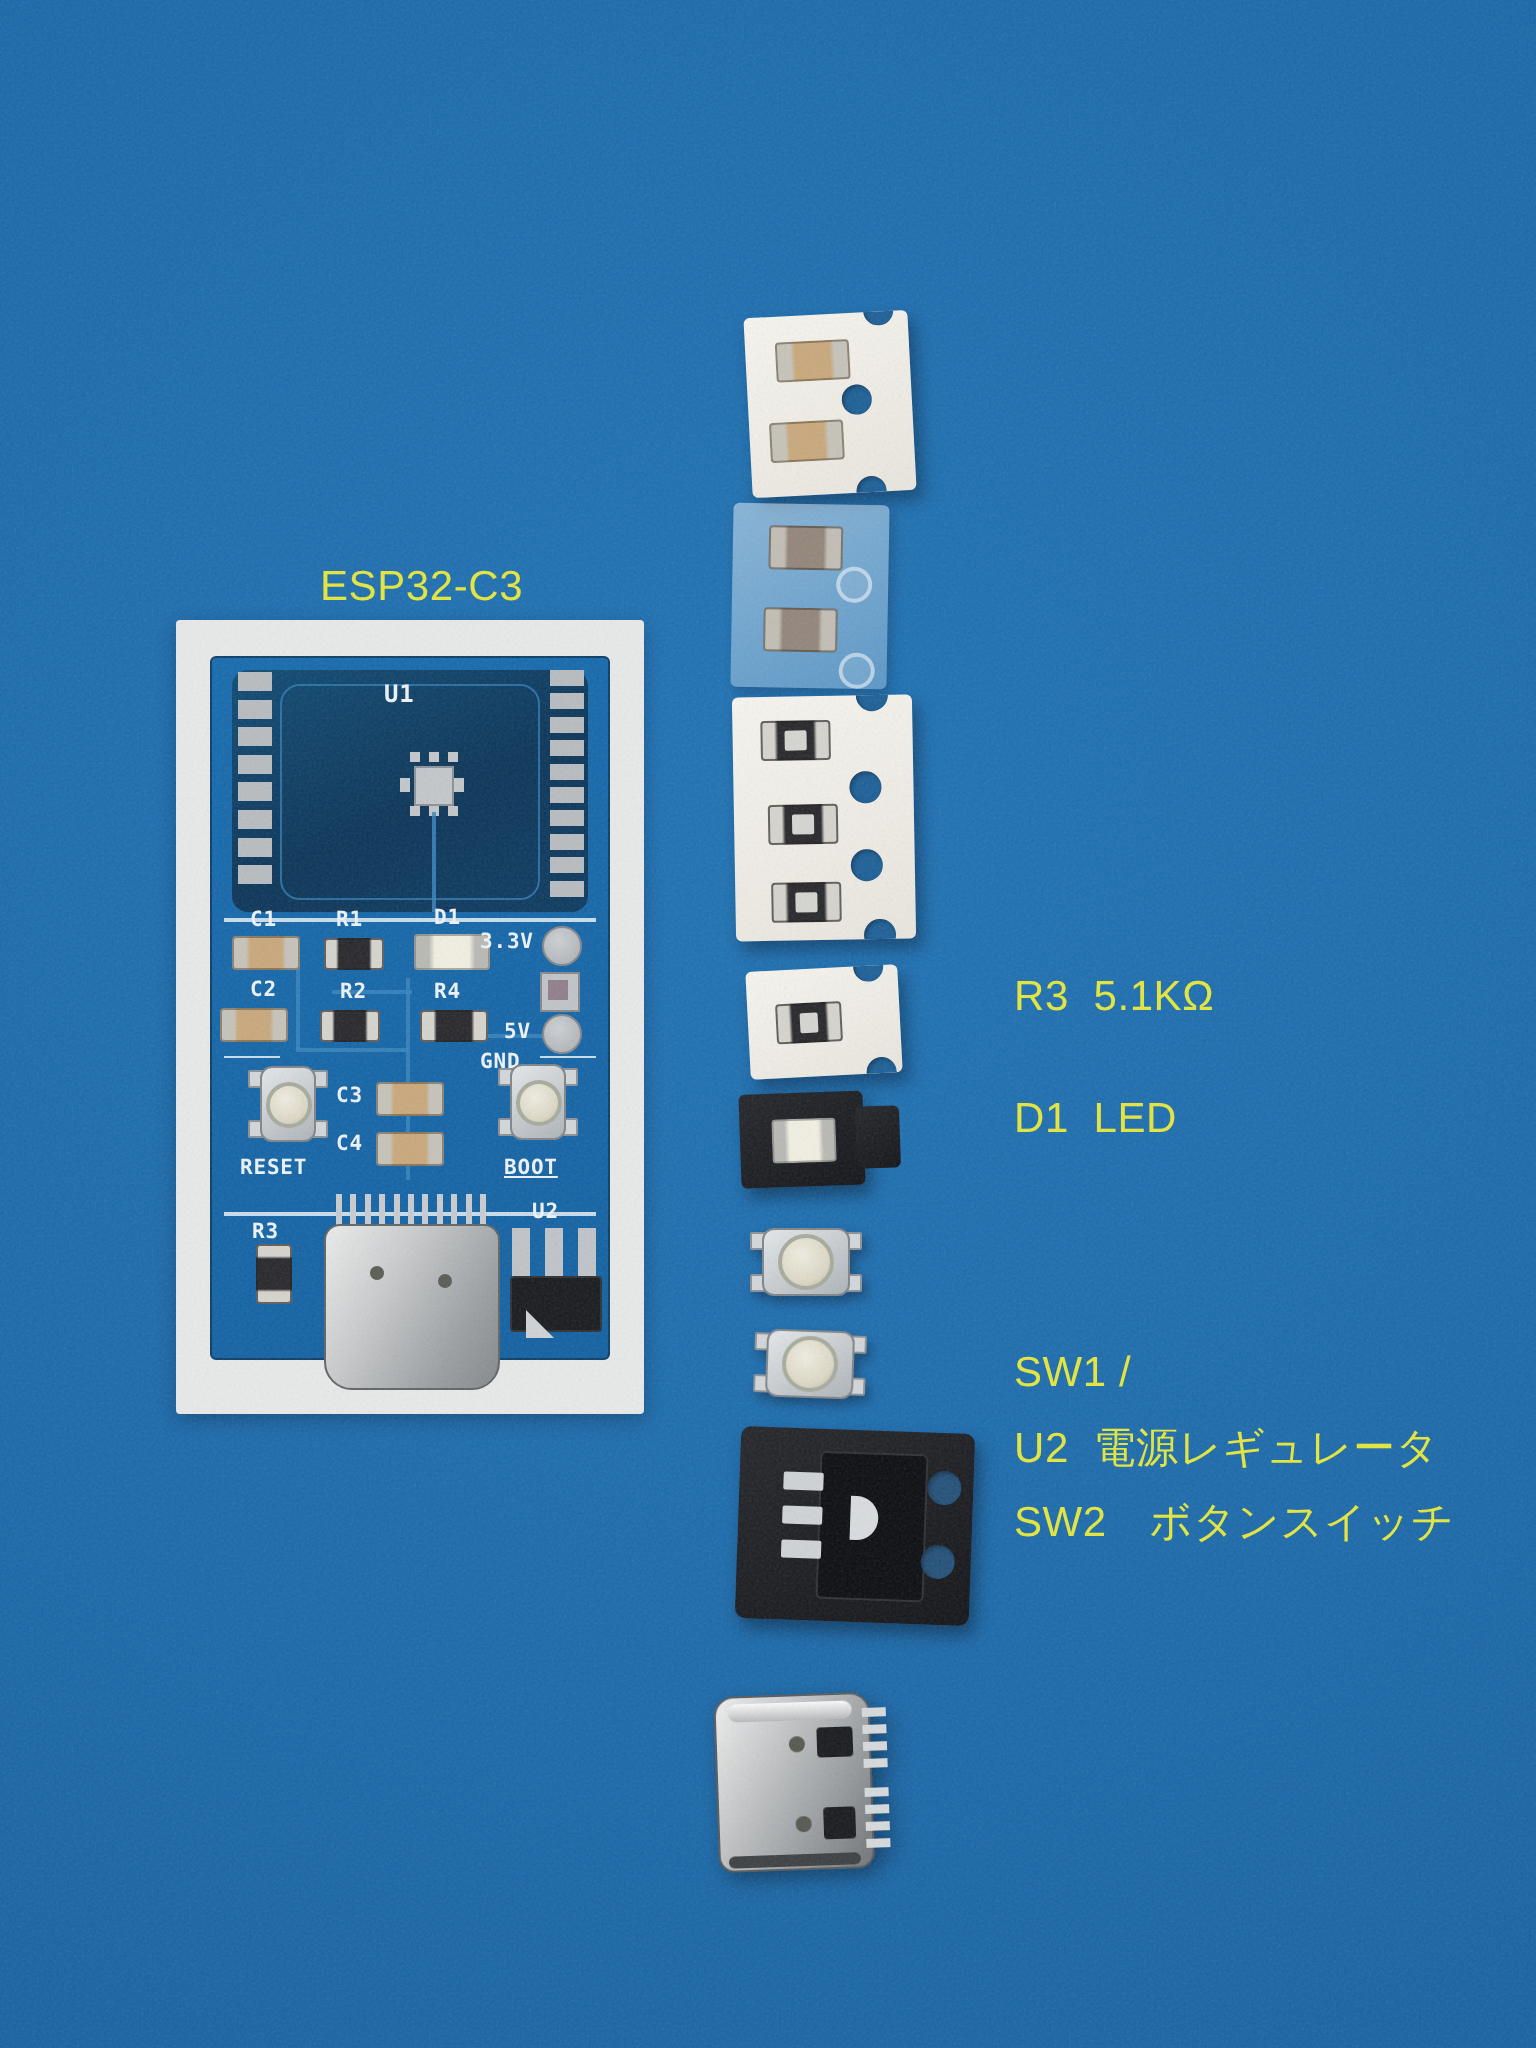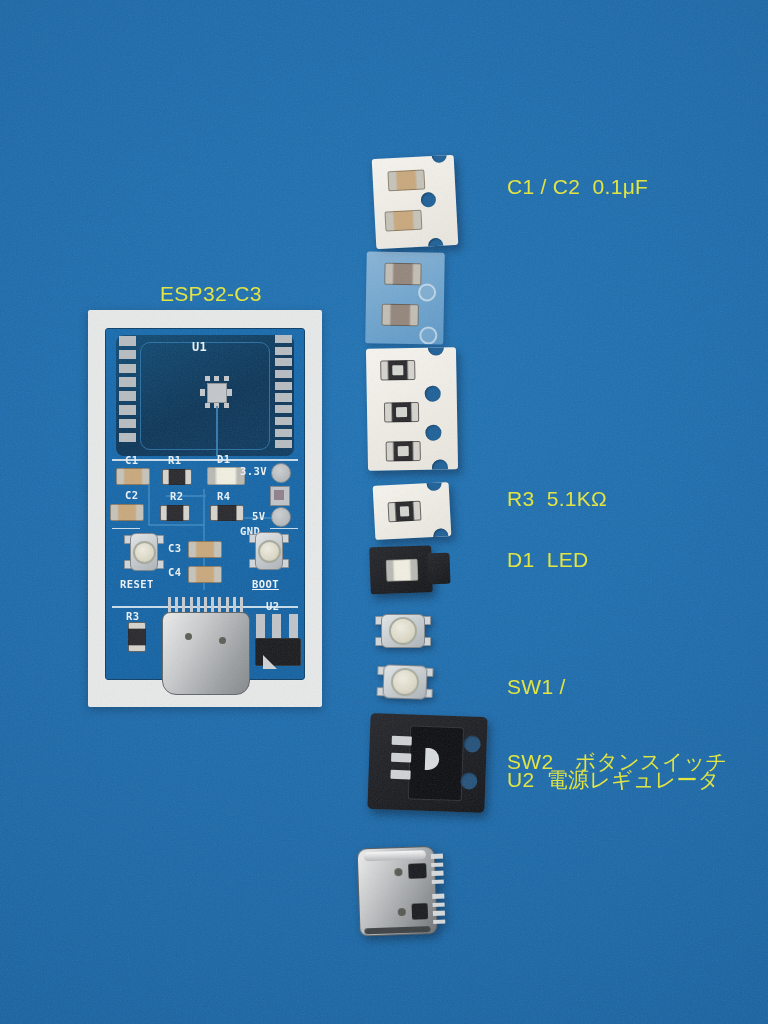--- a/index.html
+++ b/index.html
@@ -227,28 +227,27 @@
       <div class="abs" style="left:50px;top:16px;width:18px;height:15px;background:#17191c;border-radius:2px;"></div>
       <div class="abs" style="left:52px;top:56px;width:16px;height:16px;background:#17191c;border-radius:2px;"></div>
       <div class="abs" style="left:36px;top:20px;width:8px;height:8px;border-radius:50%;background:#55584f;"></div>
       <div class="abs" style="left:38px;top:60px;width:8px;height:8px;border-radius:50%;background:#55584f;"></div>
       <div class="abs" style="left:4px;bottom:1px;width:66px;height:6px;background:#3c3f42;border-radius:3px;"></div>
     </div>
     <div class="abs" style="left:74px;top:14px;width:12px;height:34px;background:repeating-linear-gradient(180deg,#d7dadc 0 4.5px, rgba(0,0,0,0) 4.5px 8.5px);"></div>
     <div class="abs" style="left:74px;top:54px;width:12px;height:30px;background:repeating-linear-gradient(180deg,#d7dadc 0 4.5px, rgba(0,0,0,0) 4.5px 8.5px);"></div>
   </div>
 
-  <div class="plabel" style="left:507px;top:174px;">C1 / C2  0.1μF</div>
   <div class="plabel" style="left:507px;top:486px;">R3  5.1KΩ</div>
   <div class="plabel" style="left:507px;top:547px;">D1  LED</div>
   <div class="plabel" style="left:507px;top:624px;">
     <div>SW1 /</div>
     <div>SW2　ボタンスイッチ</div>
   </div>
-  <div class="plabel" style="left:507px;top:767px;text-align:center;">U2  電源レギュレータ</div>
+  <div class="plabel" style="left:507px;top:712px;text-align:center;">U2  電源レギュレータ</div>
 
   <svg class="abs" width="768" height="1024" style="left:0;top:0;opacity:.13;pointer-events:none;">
     <filter id="grain">
         <feTurbulence type="fractalNoise" baseFrequency="0.8" numOctaves="2" stitchTiles="stitch"></feTurbulence>
         <feColorMatrix type="saturate" values="0"></feColorMatrix>
       </filter>
     <rect width="768" height="1024" filter="url(#grain)"></rect>
   </svg>
 </div>
 

